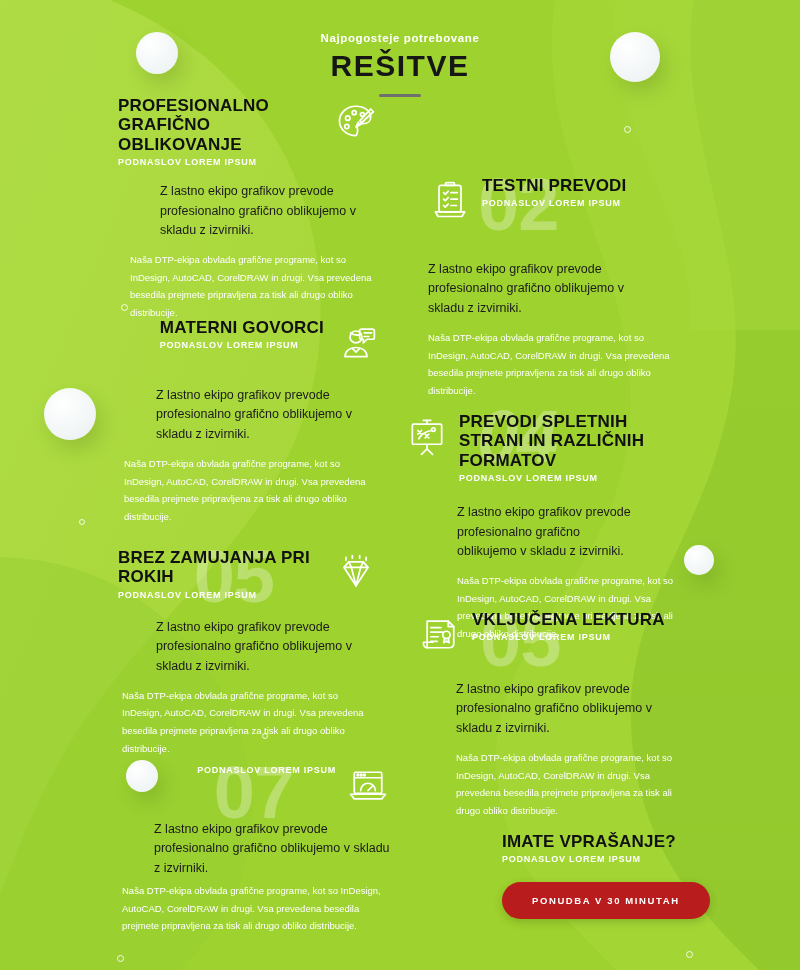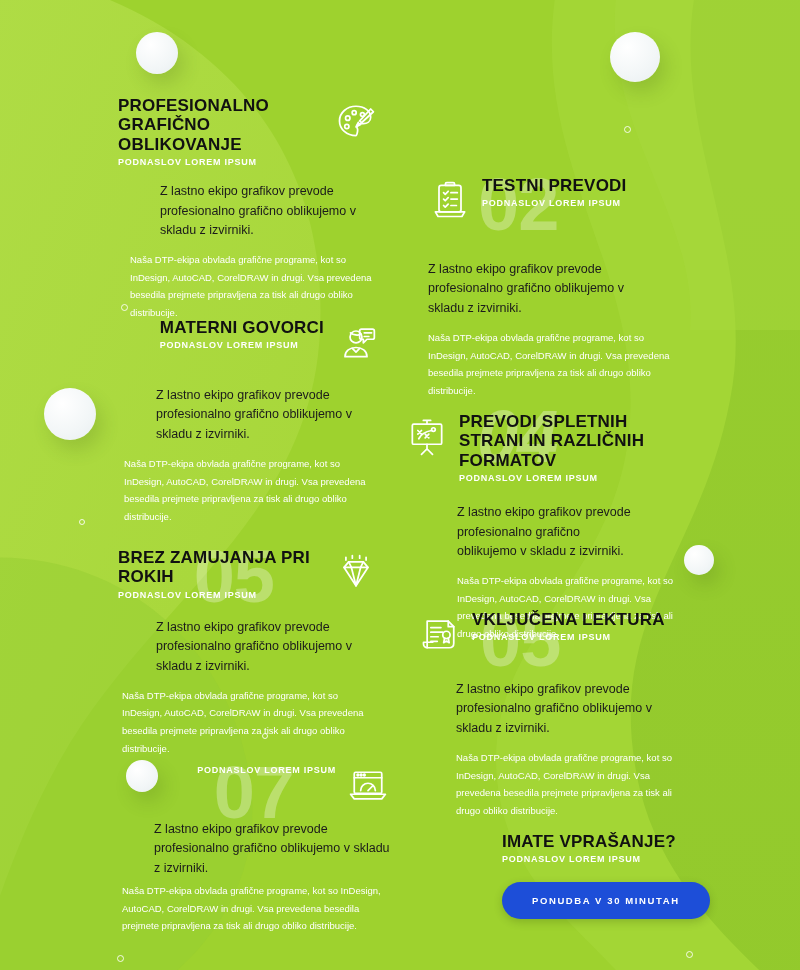--- a/index.html
+++ b/index.html
@@ -104,21 +104,21 @@
     margin-top:11px;
   }
 
   
   .cta { position:absolute;margin-left:24px; }
   .cta .title { color:#111; font-weight:bold; font-size:17px; line-height:1.14; letter-spacing:0.2px; }
   .cta .subtitle { color:#fff; font-weight:bold; font-size:9px; letter-spacing:0.75px; margin-top:3px; }
   .cta-btn {
     margin-top:18px;
     display:inline-block;
-    background:#1d4ed8;
+    background:#b91c1c;
     color:#ffffff;
     font-size:9.5px;
     font-weight:bold;
     letter-spacing:1.6px;
     padding:13px 30px;
     border:none;
     border-radius:22px;
     cursor:pointer;
     box-shadow:0 3px 8px rgba(40,60,10,0.22);
     font-family:"Liberation Sans", sans-serif;
@@ -161,20 +161,25 @@
 
 <div class="deco-ring" style="left:624px; top:126px; width:7px; height:7px;"></div>
 <div class="deco-ring" style="left:121px; top:304px; width:7px; height:7px;"></div>
 <div class="deco-ring" style="left:79px;  top:519px; width:6px; height:6px;"></div>
 <div class="deco-ring" style="left:262px; top:733px; width:6px; height:6px;"></div>
 <div class="deco-ring" style="left:117px; top:955px; width:7px; height:7px;"></div>
 <div class="deco-ring" style="left:686px; top:951px; width:7px; height:7px;"></div>
 
 <div id="page">
 
+  <div class="header">
+    <div class="kicker">Najpogosteje potrebovane</div>
+    <div class="headline">REŠITVE</div>
+    <div class="rule"></div>
+  </div>
 
   <div class="card" style="left:118px; top:96px; width:260px;">
     <div class="headrow rtl">
       <span class="icon">
         <svg viewBox="0 0 48 48" fill="none" stroke="#ffffff" stroke-width="1.9" stroke-linecap="round" stroke-linejoin="round">
           <path d="M24 41C14 41 6 34 6 25S14 9 24 9c9 0 16 5 16 12 0 5-4 7-8 7h-3c-2.5 0-4 1.5-4 3.5 0 1.4.8 2 .8 3.5 0 3.2-1.4 6-1.8 6z"></path>
           <circle cx="15" cy="22" r="2.4"></circle>
             <circle cx="22" cy="16" r="2.2"></circle>
             <circle cx="31" cy="18" r="2.1"></circle>
             <circle cx="14" cy="31" r="2.3"></circle>

